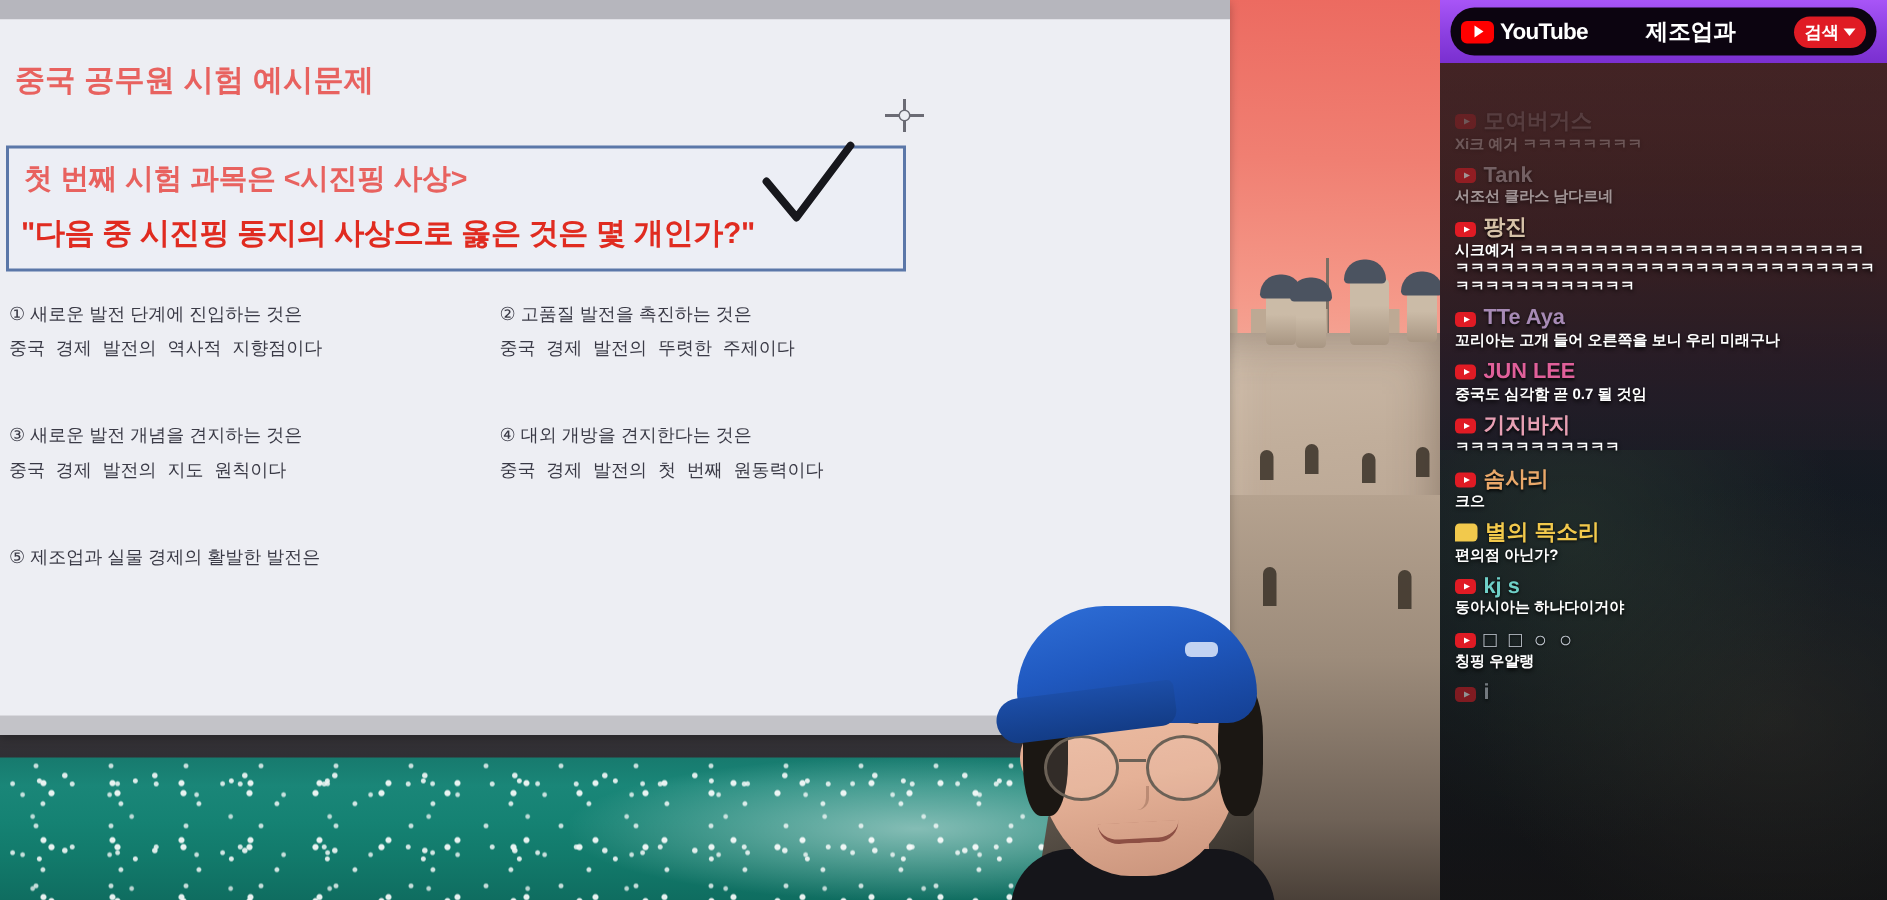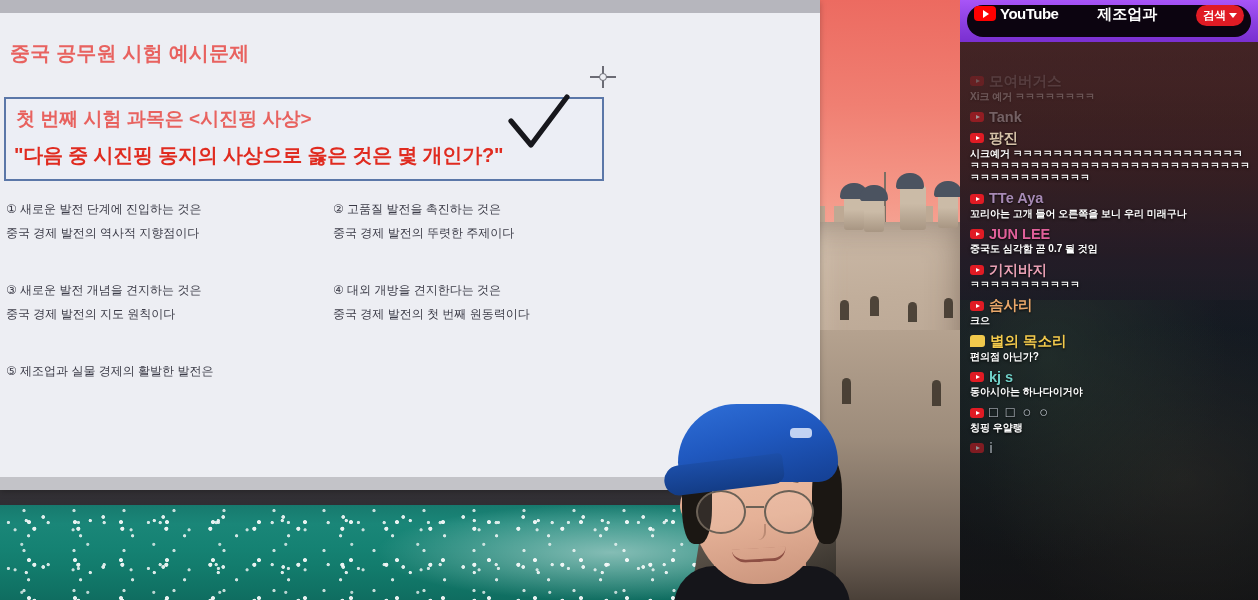--- a/index.html
+++ b/index.html
@@ -130,21 +130,21 @@
   }
   .checkmark { position:absolute; left:505px; top:78px; width:70px; height:62px; }
 
   .opts { position:absolute; left:6px; top:185px; width:700px; }
   .opt-grid { position:relative; width:700px; }
   .opt {
     position:absolute; font-size:12px; color:#3a3a46; line-height:1.98;
     white-space:nowrap;
   }
   .opt .l1 { display:block; }
-  .opt .l2 { display:block; }
+  .opt .l2 { display:block;font-family:Liberation Mono, monospace; }
   .opt-1 { left:0px;   top:0px; }
   .opt-2 { left:327px; top:0px; }
   .opt-3 { left:0px;   top:81px; }
   .opt-4 { left:327px; top:81px; }
   .opt-5 { left:0px;   top:162px; }
 
   
   .cam { position:absolute; left:660px; top:398px; width:200px; height:202px; overflow:hidden; }
   .cam-neck {
     position:absolute; left:54px; top:140px; width:92px; height:70px;
@@ -225,21 +225,21 @@
   }
   .chat-scrim { position:absolute; inset:0; background:linear-gradient(180deg, rgba(0,0,0,.18), rgba(0,0,0,.42)); }
 
   .chat-header {
     position:absolute; left:0; top:0; width:298px; height:42px;
     background:linear-gradient(180deg,#a855f7 0%,#8b3fe0 55%,#7a2fd0 100%);
     display:flex; align-items:center; justify-content:center;
   }
   .chat-header-pill {
     width:284px; height:32px; border-radius:16px; background:#0c0410;
-    display:flex; align-items:flex-start; padding:0 7px; gap:20px;
+    display:flex; align-items:center; padding:0 7px; gap:20px;
   }
   .yt-logo { display:flex; align-items:center; gap:4px; }
   .yt-mark {
     width:22px; height:15px; background:#ff0000; border-radius:4px;
     display:flex; align-items:center; justify-content:center;
   }
   .yt-mark i {
     width:0;height:0;border-left:6px solid #fff;
     border-top:4px solid transparent;border-bottom:4px solid transparent;
     margin-left:2px;
@@ -434,20 +434,21 @@
         <div class="msg-text">Xi크 예거 ㅋㅋㅋㅋㅋㅋㅋㅋ</div>
       </div>
 
       <div class="msg fade-2">
         <div class="msg-head">
             <span class="badge-yt">
               <i></i>
             </span>
           <span class="msg-user" style="color:#a79ba0">Tank</span>
           </div>
+        <div class="msg-text">서조선 클라스 남다르네</div>
       </div>
 
       <div class="msg">
         <div class="msg-head">
             <span class="badge-yt">
               <i></i>
             </span>
           <span class="msg-user" style="color:#d6c2a8">팡진</span>
           </div>
         <div class="msg-text">시크예거 ㅋㅋㅋㅋㅋㅋㅋㅋㅋㅋㅋㅋㅋㅋㅋㅋㅋㅋㅋㅋㅋㅋㅋㅋㅋㅋㅋㅋㅋㅋㅋㅋㅋㅋㅋㅋㅋㅋㅋㅋㅋㅋㅋㅋㅋㅋㅋㅋㅋㅋㅋㅋㅋㅋㅋㅋㅋㅋㅋㅋㅋㅋㅋ</div>

